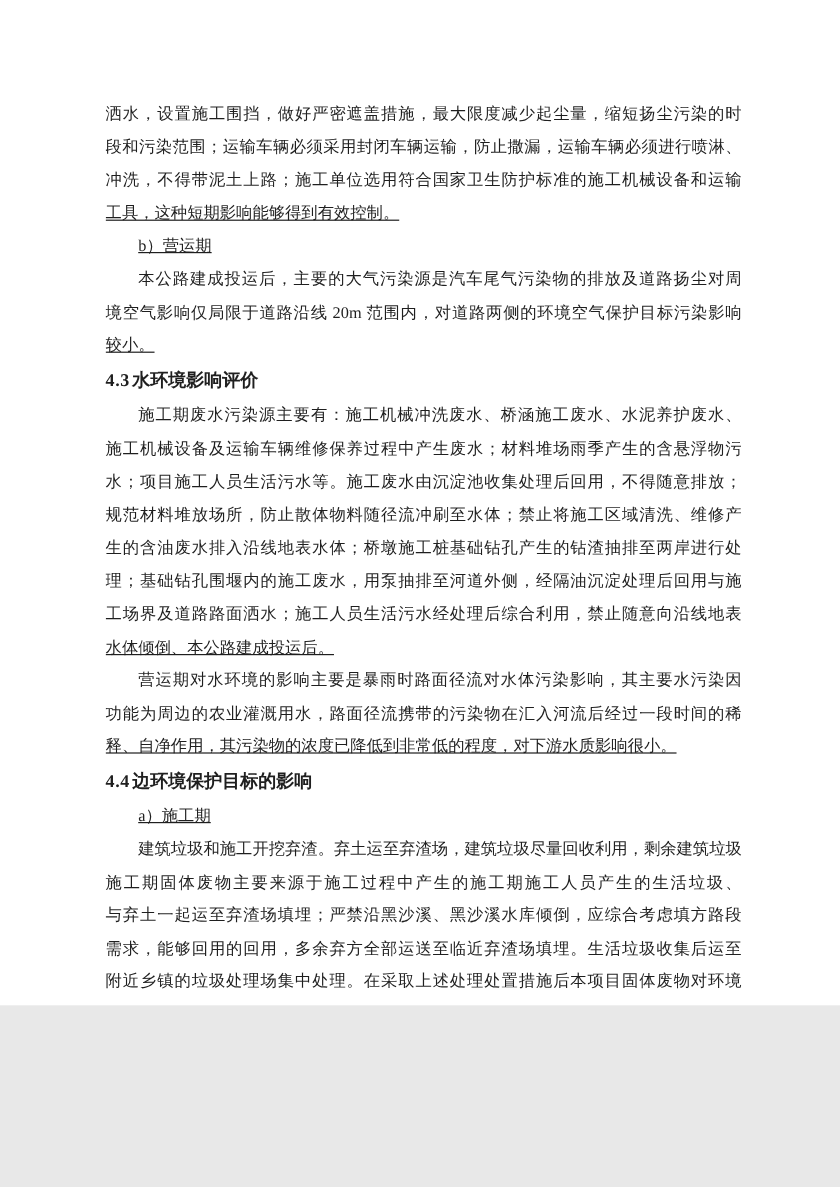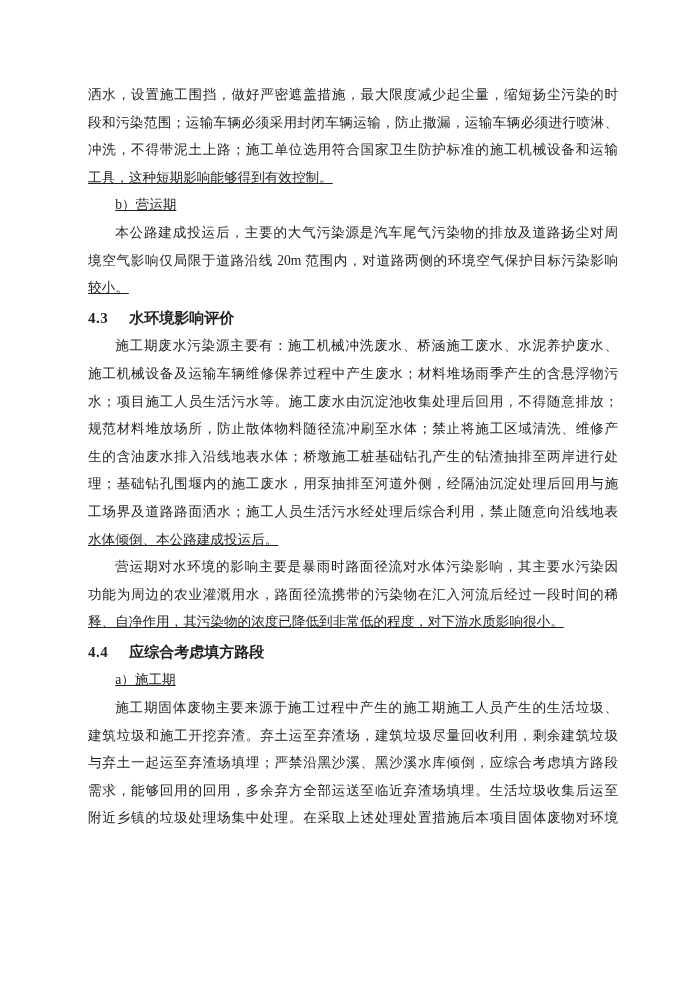--- a/index.html
+++ b/index.html
@@ -1,19 +1,19 @@
 <!DOCTYPE html>
 <html><head>
 <meta charset="utf-8">
 <style>
   html, body { margin: 0; padding: 0; background: #e8e8e8; }
   .page {
     position: relative;
     width: 700px;
-    height: 989px;
+    height: 838px;
     margin: 0 auto;
     background: #ffffff;
     box-sizing: border-box;
     padding: 81px 82px 0 88px;
     font-family: "Liberation Serif", "DejaVu Serif", serif;
     color: #1f1f1f;
     overflow: hidden;
   }
   .content { width: 530px; }
   .para { margin: 0; }
@@ -29,21 +29,21 @@
   .line.end { text-align-last: left; text-decoration: underline; }
   .para.indent .line:first-child { text-indent: 2em; }
   .heading {
     margin: 3px 0 0 0;
     font-size: 15px;
     line-height: 27.6px;
     height: 27.6px;
     font-weight: bold;
     white-space: nowrap;
   }
-  .heading .hnum { margin-right: 21px; letter-spacing: 0.5px; }
+  .heading .hnum { margin-right: 2px; letter-spacing: 0.5px; }
 </style>
 </head>
 <body>
 
 <div class="page">
   <div class="content">
       <div class="para">
         <div class="line">洒水，设置施工围挡，做好严密遮盖措施，最大限度减少起尘量，缩短扬尘污染的时</div>
         <div class="line">段和污染范围；运输车辆必须采用封闭车辆运输，防止撒漏，运输车辆必须进行喷淋、</div>
         <div class="line">冲洗，不得带泥土上路；施工单位选用符合国家卫生防护标准的施工机械设备和运输</div>
@@ -66,25 +66,25 @@
         <div class="line">生的含油废水排入沿线地表水体；桥墩施工桩基础钻孔产生的钻渣抽排至两岸进行处</div>
         <div class="line">理；基础钻孔围堰内的施工废水，用泵抽排至河道外侧，经隔油沉淀处理后回用与施</div>
         <div class="line">工场界及道路路面洒水；施工人员生活污水经处理后综合利用，禁止随意向沿线地表</div>
         <div class="line end">水体倾倒、本公路建成投运后。</div>
       </div>
       <div class="para indent">
         <div class="line">营运期对水环境的影响主要是暴雨时路面径流对水体污染影响，其主要水污染因</div>
         <div class="line">功能为周边的农业灌溉用水，路面径流携带的污染物在汇入河流后经过一段时间的稀</div>
         <div class="line end">释、自净作用，其污染物的浓度已降低到非常低的程度，对下游水质影响很小。</div>
       </div>
-      <div class="heading"><span class="hnum">4.4</span><span class="htitle">应综合考虑填方路段</span></div>
+      <div class="heading"><span class="hnum">4.4</span><span class="htitle">边环境保护目标的影响</span></div>
       <div class="para indent">
         <div class="line end">a）施工期</div>
       </div>
       <div class="para indent">
+        <div class="line">建筑垃圾和施工开挖弃渣。弃土运至弃渣场，建筑垃圾尽量回收利用，剩余建筑垃圾</div>
         <div class="line">施工期固体废物主要来源于施工过程中产生的施工期施工人员产生的生活垃圾、</div>
-        <div class="line">建筑垃圾和施工开挖弃渣。弃土运至弃渣场，建筑垃圾尽量回收利用，剩余建筑垃圾</div>
         <div class="line">与弃土一起运至弃渣场填埋；严禁沿黑沙溪、黑沙溪水库倾倒，应综合考虑填方路段</div>
         <div class="line">需求，能够回用的回用，多余弃方全部运送至临近弃渣场填埋。生活垃圾收集后运至</div>
         <div class="line">附近乡镇的垃圾处理场集中处理。在采取上述处理处置措施后本项目固体废物对环境</div>
       </div>
     </div>
 </div>
 
 </body></html>

